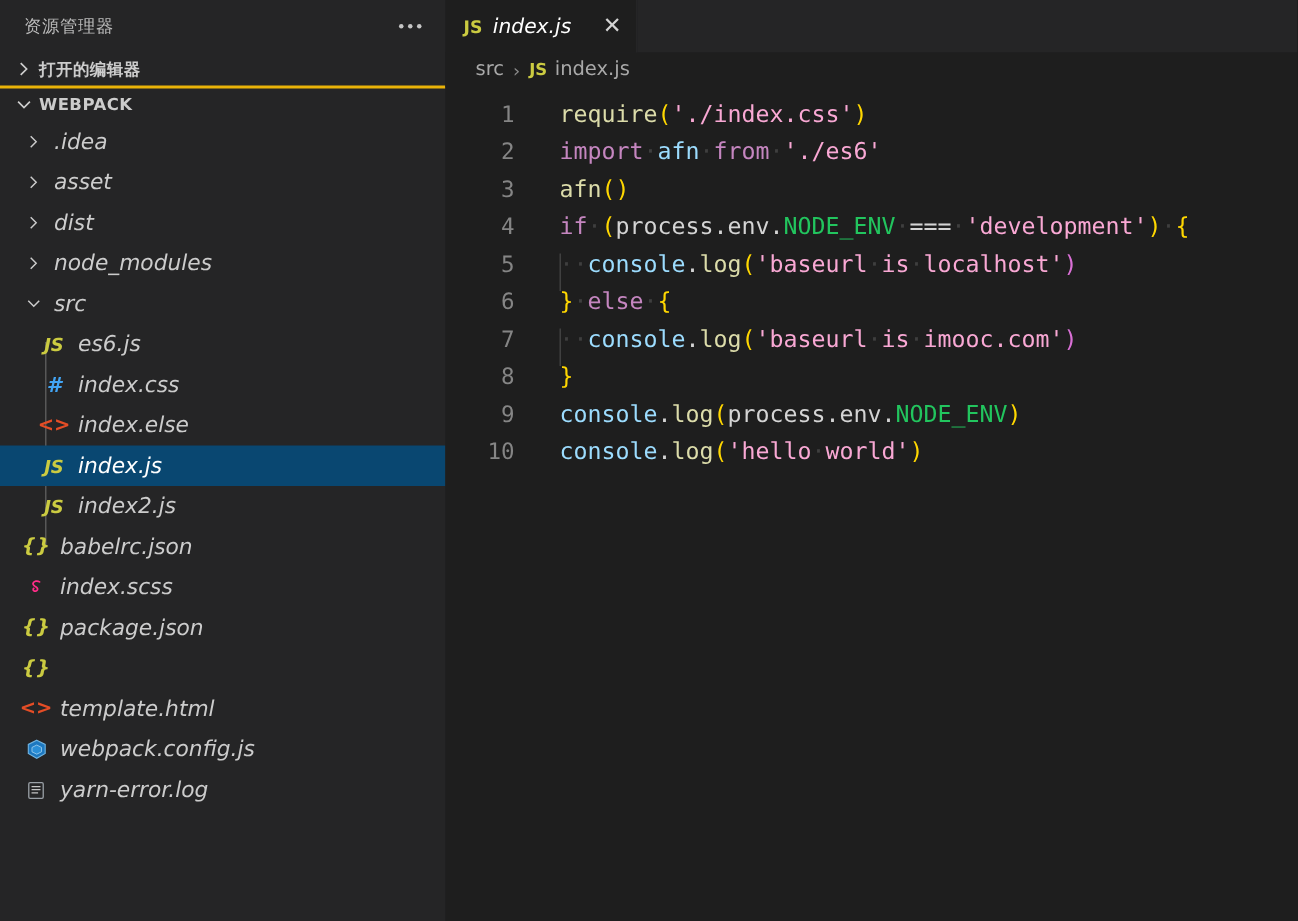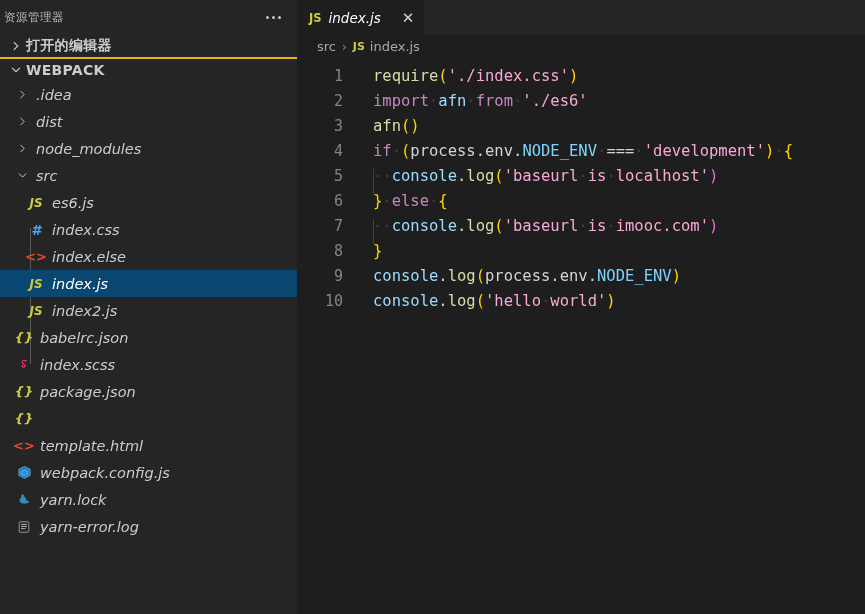--- a/index.html
+++ b/index.html
@@ -15,39 +15,39 @@
   .sidebar {
     width: 297px; height: 614px;
     background: #252526;
     flex: 0 0 297px;
     position: relative;
     overflow: hidden;
   }
   .sb-title-row {
     height: 35px;
     display: flex; align-items: center;
-    padding: 0 14px 0 4px;
+    padding: 0 14px 0 16px;
     justify-content: space-between;
   }
   .sb-title {
     font-size: 11.5px;
     color: #bbbbbb;
     letter-spacing: .5px;
     font-family: "DejaVu Sans", sans-serif;
   }
   .more-icon {
     display: flex; gap: 3px; align-items: center;
     padding: 4px 2px; cursor: pointer;
   }
   .more-icon i { width: 3px; height: 3px; background: #c5c5c5; border-radius: 50%; display: block; }
 
   .section-header {
     height: 22px;
     display: flex; align-items: center;
-    font-size: 14px; font-weight: bold;
+    font-size: 11px; font-weight: bold;
     color: #cccccc;
     letter-spacing: .3px;
     cursor: pointer;
     padding-left: 8px;
     font-family: "DejaVu Sans", sans-serif;
   }
   .section-header.webpack { border-top: 2px solid #eab308; height: 23px; }
   .chev {
     width: 16px; height: 16px; flex: 0 0 16px;
     display: inline-flex; align-items: center; justify-content: center;
@@ -138,21 +138,21 @@
     content: ""; position: absolute;
     left: 0px; top: -12px; width: 1px; height: 25px;
     background: #404040;
   }
 
   
   .t-kw   { color: #c586c0; }
   .t-fn   { color: #dcdcaa; }
   .t-str  { color: #f9a8d4; }
   .t-var  { color: #9cdcfe; }
-  .t-obj  { color: #7dd3fc; }
+  .t-obj  { color: #22c55e; }
   .t-plain{ color: #d4d4d4; }
   .t-op   { color: #d4d4d4; }
   .p-y    { color: #ffd700; }
   .p-m    { color: #da70d6; }
   .ws     { color: #3f3f3f; }
 </style>
 </head>
 <body>
 
 <div class="app">
@@ -191,20 +191,28 @@
 
       <div class="row indent-1">
         <span class="twisty">
           <svg width="13" height="13" viewBox="0 0 16 16">
               <path d="M5.5 3.5 L10 8 L5.5 12.5" fill="none" stroke="#cccccc" stroke-width="1.2"></path>
             </svg>
         </span>
         <span class="label">.idea</span>
       </div>
 
+      <div class="row indent-1">
+        <span class="twisty">
+          <svg width="13" height="13" viewBox="0 0 16 16">
+              <path d="M5.5 3.5 L10 8 L5.5 12.5" fill="none" stroke="#cccccc" stroke-width="1.2"></path>
+            </svg>
+        </span>
+        <span class="label">asset</span>
+      </div>
 
       <div class="row indent-1">
         <span class="twisty">
           <svg width="13" height="13" viewBox="0 0 16 16">
               <path d="M5.5 3.5 L10 8 L5.5 12.5" fill="none" stroke="#cccccc" stroke-width="1.2"></path>
             </svg>
         </span>
         <span class="label">dist</span>
       </div>
 
@@ -282,28 +290,20 @@
       <div class="row indent-1">
         <span class="ficon">
           <svg width="15" height="15" viewBox="0 0 16 16">
             <path d="M8 1.6 14 4.6 14 11 8 14.4 2 11 2 4.6z" fill="#1c78c0" stroke="#6fb3e0" stroke-width=".8"></path>
             <path d="M8 5 11.4 6.7 11.4 9.8 8 11.5 4.6 9.8 4.6 6.7z" fill="#2a8fd8" stroke="#9fd0f0" stroke-width=".6"></path>
           </svg>
         </span>
         <span class="label">webpack.config.js</span>
       </div>
 
-      <div class="row indent-1">
-        <span class="ficon">
-          <svg width="15" height="15" viewBox="0 0 16 16">
-            <path d="M6.2 2.3c.9.3 1.3 1.2 1.2 2.1 1.6 1 2.6 2.6 2.6 4.6 1-.2 2.2.2 2.6 1 .3.7-.2 1.4-1 1.7-1.6.6-3.8.8-5.6.5-1.6-.3-2.8-1-3.1-2.2-.4-1.6.4-3.3 1.7-4.3-.3-.9-.1-2.1.6-3 .3-.4.7-.5 1-.4z" fill="#2c8ebb"></path>
-          </svg>
-        </span>
-        <span class="label">yarn.lock</span>
-      </div>
 
       <div class="row indent-1">
         <span class="ficon">
           <svg width="14" height="14" viewBox="0 0 16 16">
             <rect x="2.5" y="2" width="11" height="12" rx="1" fill="none" stroke="#9aa0a6" stroke-width="1"></rect>
             <line x1="4.6" y1="5" x2="11.4" y2="5" stroke="#c5c5c5" stroke-width="1"></line>
             <line x1="4.6" y1="7.4" x2="11.4" y2="7.4" stroke="#c5c5c5" stroke-width="1"></line>
             <line x1="4.6" y1="9.8" x2="9.6" y2="9.8" stroke="#c5c5c5" stroke-width="1"></line>
           </svg>
         </span>

